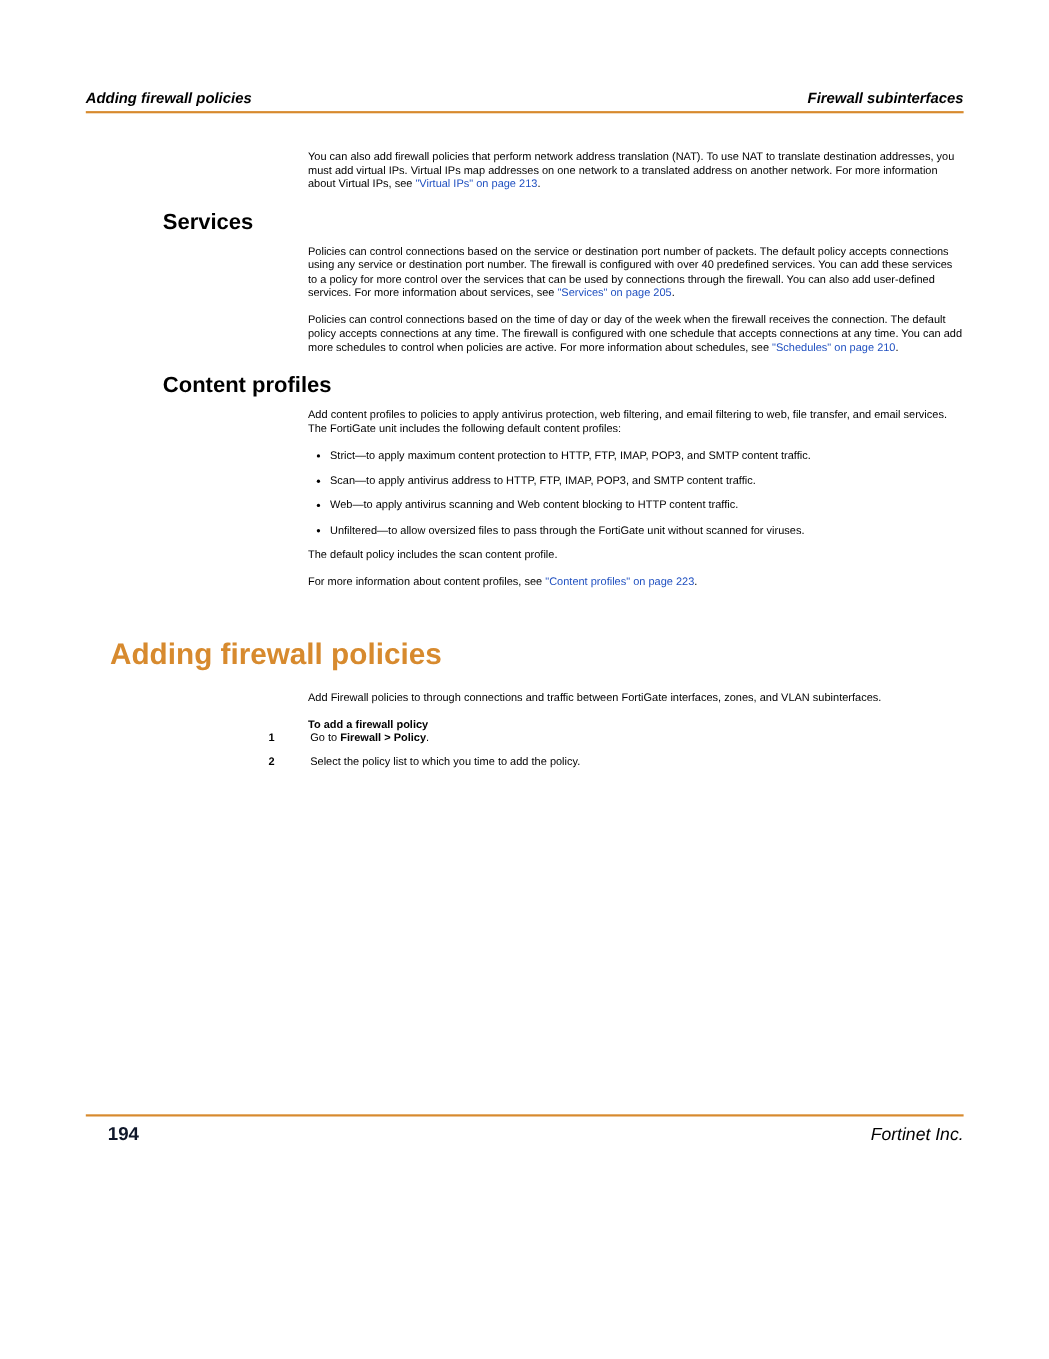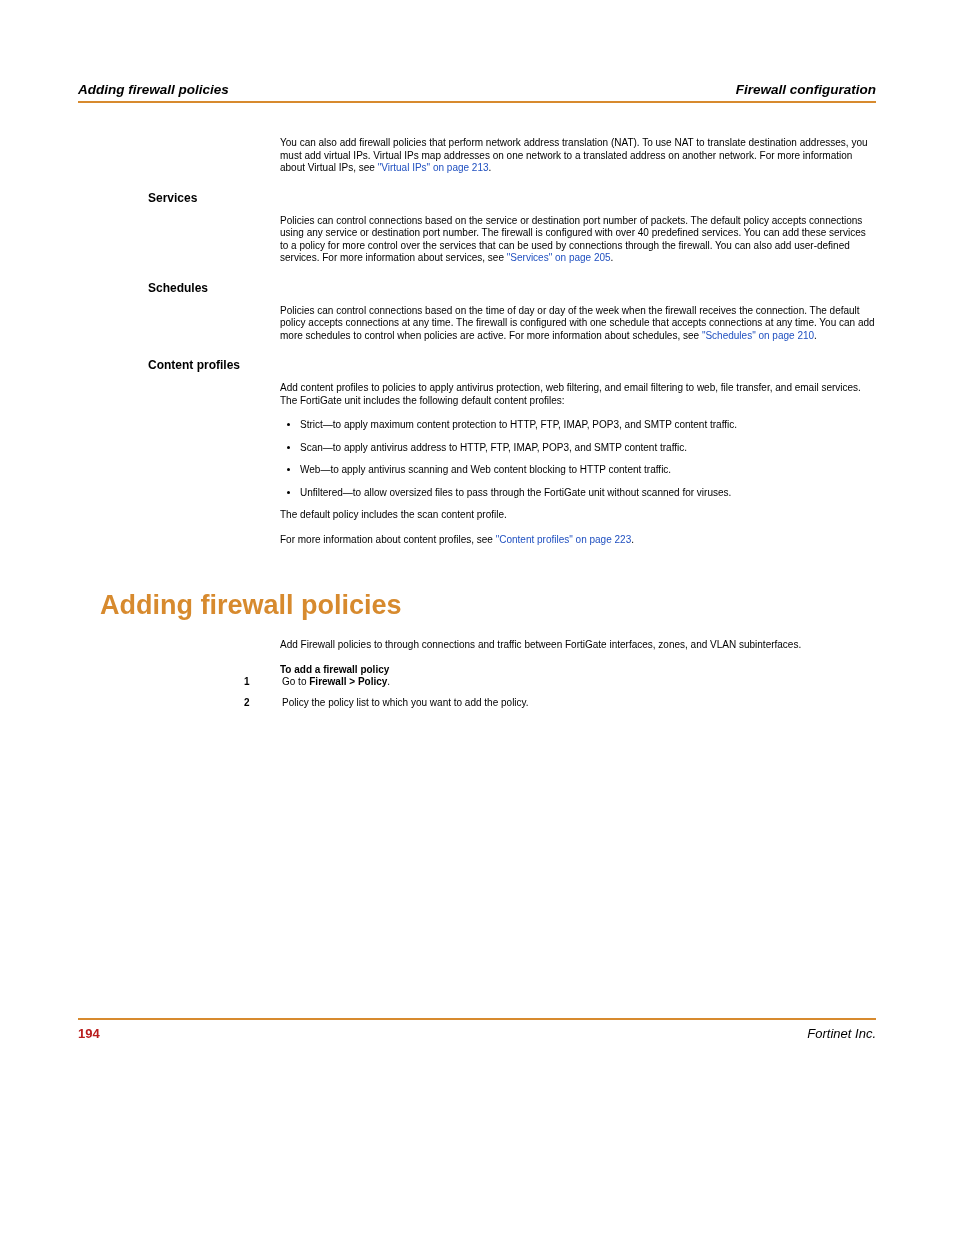--- a/index.html
+++ b/index.html
@@ -32,21 +32,21 @@
     line-height: 1.25;
   }
   .para {
     margin-bottom: 12px;
   }
   .link {
     color: #2050c0;
   }
   .sub-heading {
     font-weight: bold;
-    font-size: 12px;
+    font-size: 20px;
     margin-top: 16px;
     margin-bottom: 10px;
     margin-left: 70px;
   }
   ul.profiles {
     padding-left: 20px;
     margin: 10px 0;
   }
   ul.profiles li {
     margin-bottom: 10px;
@@ -79,53 +79,53 @@
     bottom: 82px;
     left: 78px;
     right: 78px;
     border-top: 2px solid #d78a2e;
     padding-top: 6px;
     display: flex;
     justify-content: space-between;
     align-items: baseline;
   }
   .page-num {
-    color: #b91c1c;
+    color: #0f172a;
     font-weight: bold;
-    font-size: 13px;
+    font-size: 17px;
+    margin-left: 20px;
   }
   .company {
     font-style: italic;
-    font-size: 13px;
+    font-size: 16px;
   }
 </style>
 </head>
 <body>
 
 <div class="page">
 
   <div class="header">
     <span>Adding firewall policies</span>
-    <span>Firewall configuration</span>
+    <span>Firewall subinterfaces</span>
   </div>
 
   <div class="body-block">
     <div class="para">
       <span>You can also add firewall policies that perform network address translation (NAT). To use NAT to translate destination addresses, you must add virtual IPs. Virtual IPs map addresses on one network to a translated address on another network. For more information about Virtual IPs, see </span><span class="link">"Virtual IPs" on page 213</span><span>.</span>
     </div>
   </div>
 
   <div class="sub-heading">Services</div>
   <div class="body-block">
     <div class="para">
       <span>Policies can control connections based on the service or destination port number of packets. The default policy accepts connections using any service or destination port number. The firewall is configured with over 40 predefined services. You can add these services to a policy for more control over the services that can be used by connections through the firewall. You can also add user-defined services. For more information about services, see </span><span class="link">"Services" on page 205</span><span>.</span>
     </div>
   </div>
 
-  <div class="sub-heading">Schedules</div>
   <div class="body-block">
     <div class="para">
       <span>Policies can control connections based on the time of day or day of the week when the firewall receives the connection. The default policy accepts connections at any time. The firewall is configured with one schedule that accepts connections at any time. You can add more schedules to control when policies are active. For more information about schedules, see </span><span class="link">"Schedules" on page 210</span><span>.</span>
     </div>
   </div>
 
   <div class="sub-heading">Content profiles</div>
   <div class="body-block">
     <div class="para">Add content profiles to policies to apply antivirus protection, web filtering, and email filtering to web, file transfer, and email services. The FortiGate unit includes the following default content profiles:</div>
     <ul class="profiles">
@@ -148,21 +148,21 @@
     <div style="margin-left:-38px;">
       <div class="step">
         <div class="step-num">1</div>
         <div>
           <span>Go to </span><strong>Firewall &gt; Policy</strong><span>.</span>
         </div>
       </div>
       <div class="step">
         <div class="step-num">2</div>
         <div>
-          <span>Policy the policy list to which you want to add the policy.</span><strong></strong><span></span>
+          <span>Select the policy list to which you time to add the policy.</span><strong></strong><span></span>
         </div>
       </div>
     </div>
   </div>
 
   <div class="footer">
     <span class="page-num">194</span>
     <span class="company">Fortinet Inc.</span>
   </div>
 

